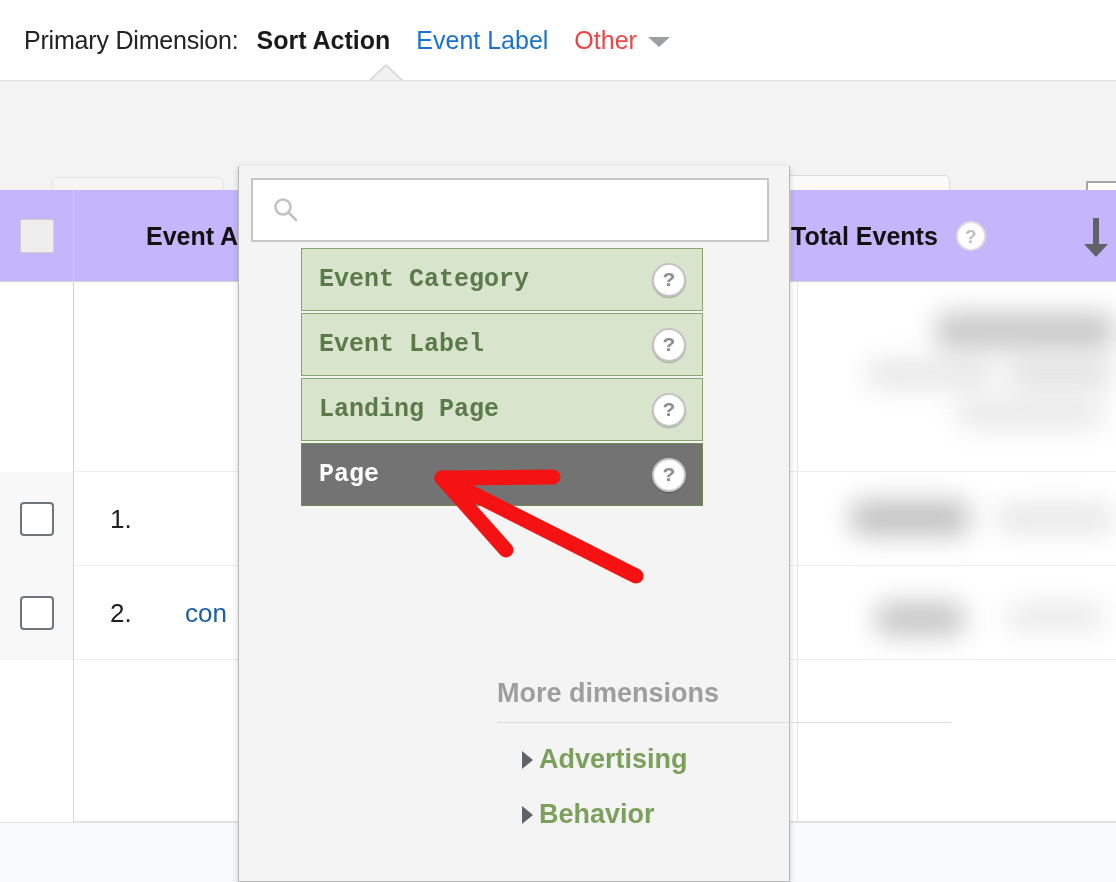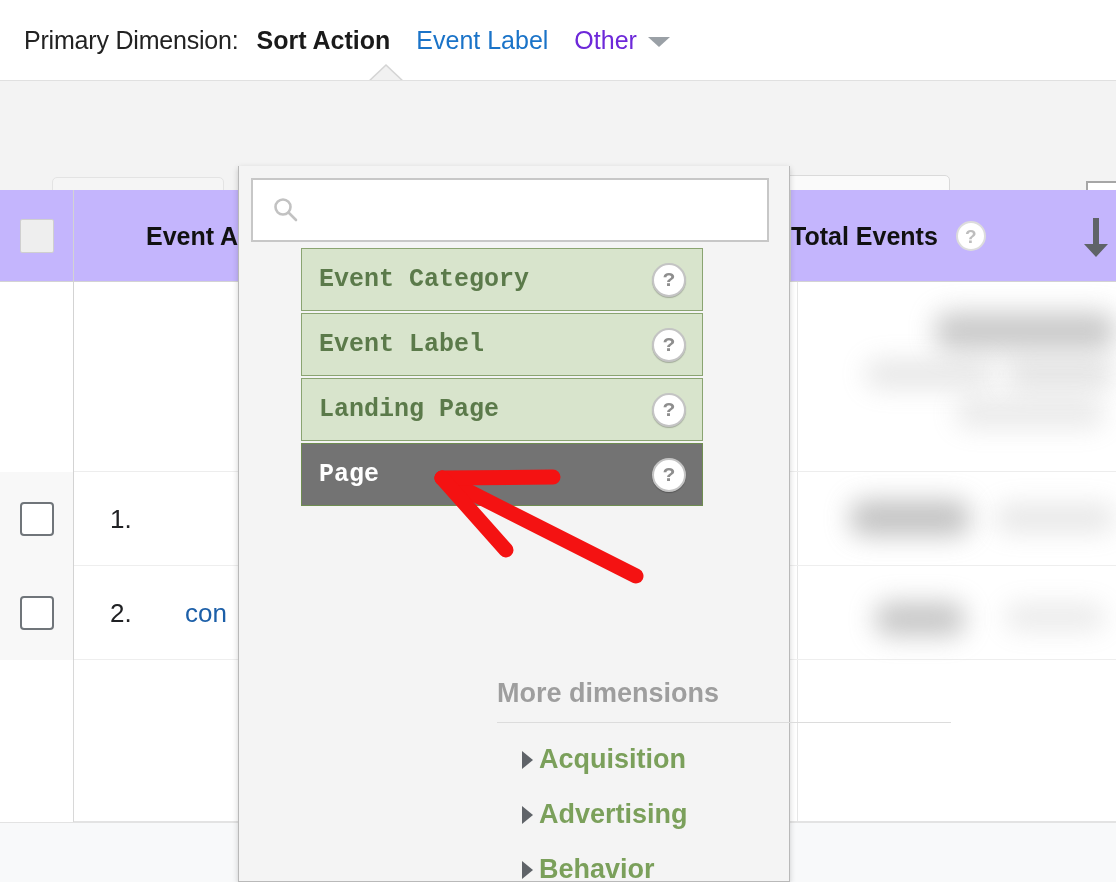--- a/index.html
+++ b/index.html
@@ -22,21 +22,21 @@
   .pd-label{
     margin-left:24px; font-size:25px; color:#222; letter-spacing:-0.2px;
   }
   .pd-active{
     margin-left:18px; font-size:25px; font-weight:bold; color:#1a1a1a;
   }
   .pd-link{
     margin-left:26px; font-size:25px; color:#1a73c8; cursor:pointer;
   }
   .pd-other{
-    margin-left:26px; font-size:25px; color:#6d28d9; cursor:pointer;
+    margin-left:26px; font-size:25px; color:#ef4444; cursor:pointer;
     display:flex; align-items:center;text-align:center;
   }
   .pd-caret{
     display:inline-block; margin-left:11px; margin-top:4px;
     width:0; height:0;
     border-left:11px solid transparent;
     border-right:11px solid transparent;
     border-top:10px solid #9aa0a6;
   }
   
@@ -379,24 +379,20 @@
         <span class="q">?</span>
       </div>
     </div>
 
     <div class="more-head">More dimensions</div>
     <div class="more-rule"></div>
 
     <div class="more-list">
       <div class="more-item">
         <i class="tri"></i>
-        <span class="nm">Acquisition</span>
-      </div>
-      <div class="more-item">
-        <i class="tri"></i>
         <span class="nm">Advertising</span>
       </div>
       <div class="more-item">
         <i class="tri"></i>
         <span class="nm">Behavior</span>
       </div>
 
     </div>
 
   </div>

